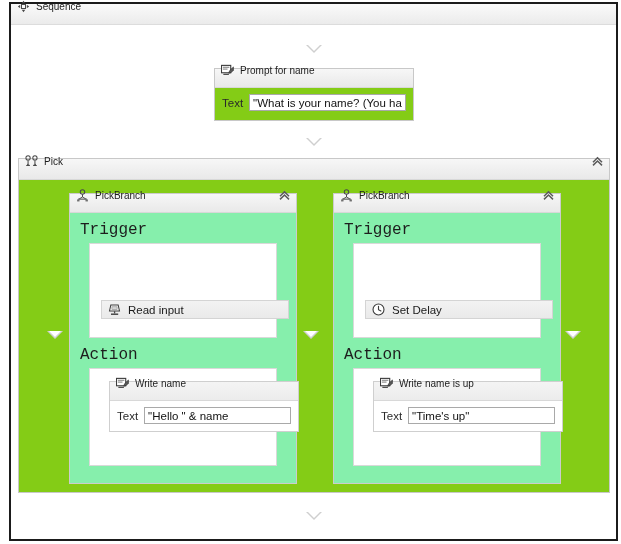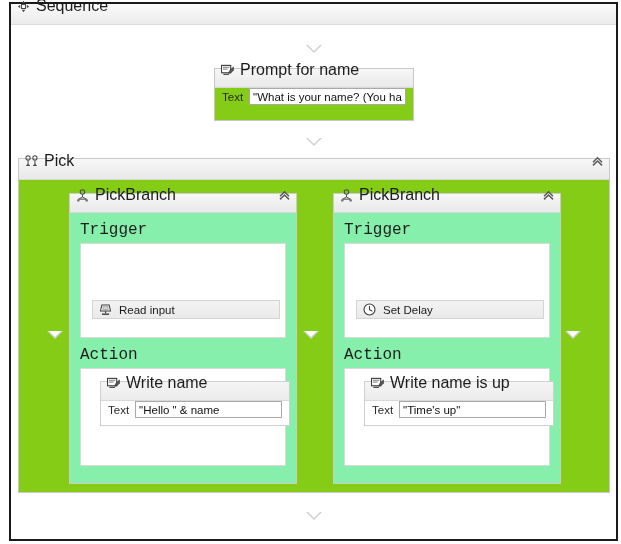--- a/index.html
+++ b/index.html
@@ -27,21 +27,21 @@
   }
   .act-header {
     height: 19px;
     display: flex;
     align-items: center;
     gap: 6px;
     padding: 0 5px 16px 6px;
     box-sizing: border-box;
     background: linear-gradient(to bottom, #f7f7f7 0%, #efefef 55%, #e9e9e9 100%);
     border-bottom: 1px solid #d8d8d8;
-    font-size: 16px;
+    font-size: 10px;
     color: #1d1d1d;
     white-space: nowrap;
   }
   .act-header.plain {
     background: linear-gradient(to bottom, #f4f4f4 0%, #ececec 100%);
   }
   .act-title { flex: 1 1 auto; overflow: hidden; text-overflow: clip; }
 
   
   #seq {
@@ -93,21 +93,21 @@
   #branch-left  { left: 69px; }
   #branch-right { left: 333px; }
 
   .section-label {
     font-size: 16px;
     color: #1d1d1d;
     padding: 8px 0 4px 10px;
     font-family: Liberation Mono, monospace;
   }
   .dropzone {
-    margin: 0 10px;
+    margin: 0 19px;
     border: 1px solid #d9d9d9;
     background: #ffffff;
     box-sizing: border-box;
     position: relative;
   }
   .dropzone.trigger { height: 95px; }
   .dropzone.action  { height: 98px; }
 
   
   .chip {
@@ -134,21 +134,21 @@
     top: 12px;
     width: 190px;
     border: 1px solid #cfcfcf;
     background: #ffffff;
     box-sizing: border-box;
   }
   .text-row {
     display: flex;
     align-items: center;
     gap: 6px;
-    padding: 0 7px 7px 7px;
+    padding: 6px 7px 7px 7px;
   }
   .text-row .lbl {
     font-size: 11.5px;
     color: #2a2a2a;
   }
   .text-row input.expr {
     flex: 1 1 auto;
     min-width: 0;
     height: 17px;
     border: 1px solid #a9a9a9;

